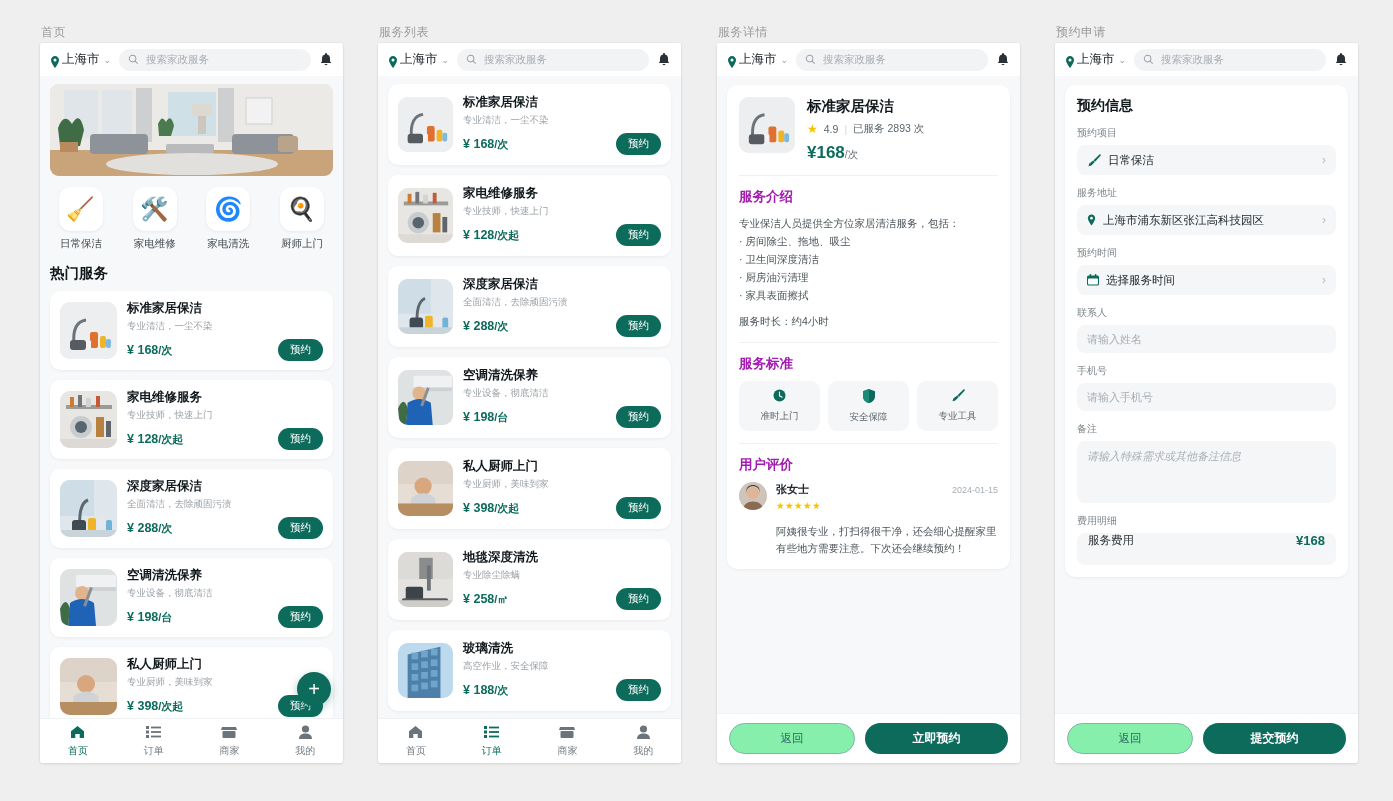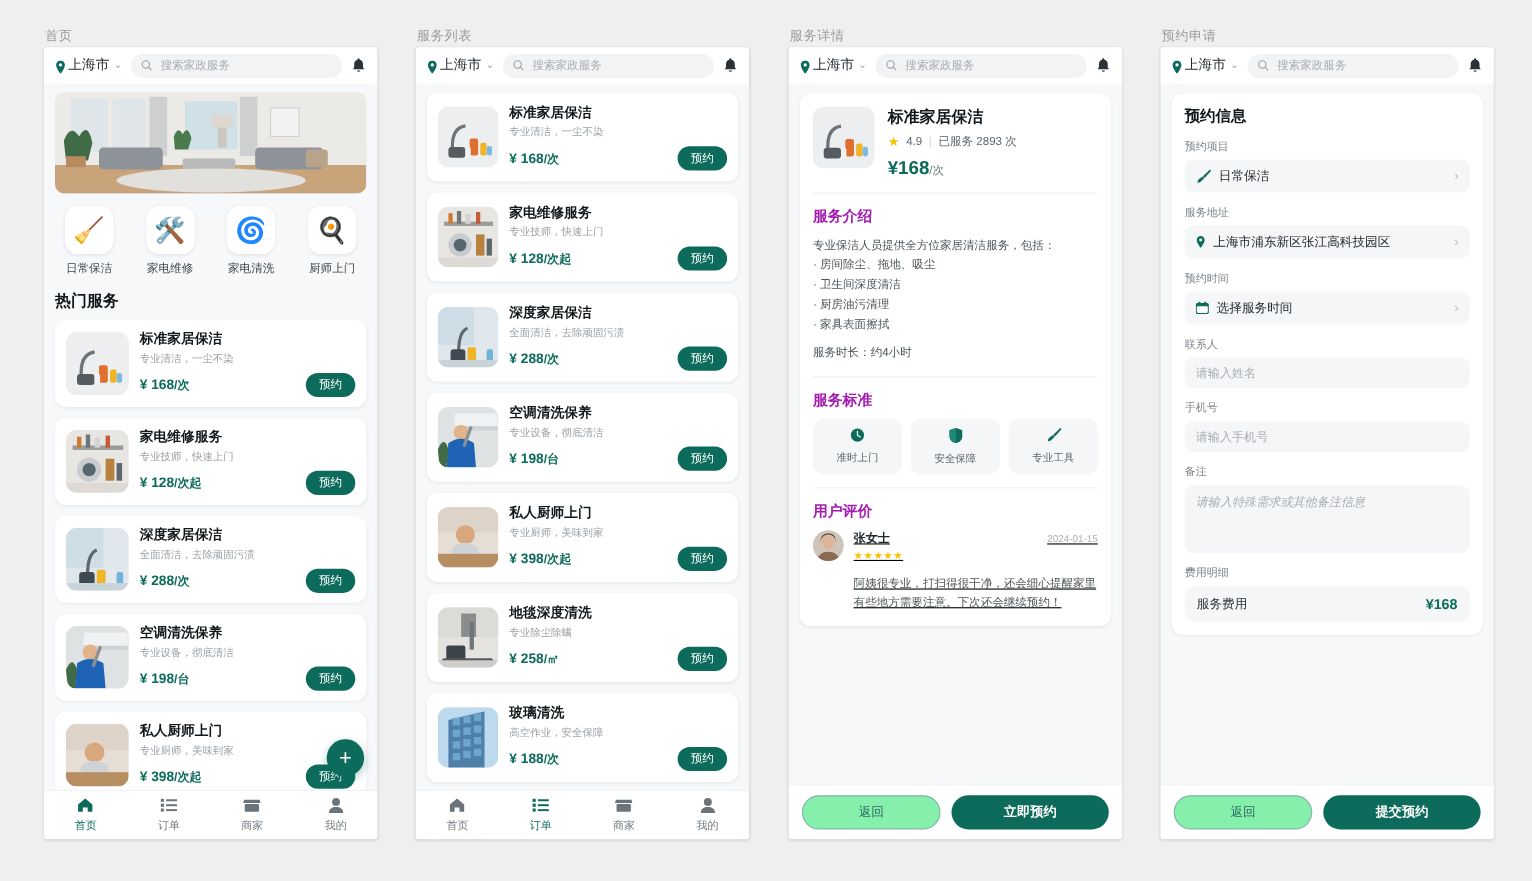--- a/index.html
+++ b/index.html
@@ -137,21 +137,21 @@
   .std {
     flex: 1 1 0; background: #f4f6f7; border-radius: 9px;
     padding: 8px 2px 7px 2px; text-align: center;
   }
   .std .si { font-size: 13px; color: #0d6b5c; line-height: 1; }
   .std .sl { font-size: 9.5px; color: #5c666c; margin-top: 6px; }
 
   .review { display: flex; gap: 9px; }
   .avatar { width: 28px; height: 28px; border-radius: 50%; overflow: hidden; flex: 0 0 auto; background: #d9d3cf; }
   .avatar svg { display: block; width: 100%; height: 100%; }
-  .rv-body { flex: 1 1 auto; min-width: 0; text-decoration: underline; }
+  .rv-body { flex: 1 1 auto; min-width: 0; }
   .rv-top { display: flex; align-items: baseline; justify-content: space-between; }
   .rv-name { font-size: 11px; font-weight: bold; color: #22292e; }
   .rv-date { font-size: 9px; color: #a8aeb3; }
   .rv-stars { color: #f7c200; font-size: 9.5px; letter-spacing: .5px; margin-top: 3px; }
   .rv-text { font-size: 10.5px; color: #4b5559; line-height: 1.62; margin-top: 12px; }
 
   .footer-bar {
     position: absolute; left: 0; right: 0; bottom: 0; height: 50px;
     background: #fff; display: flex; align-items: center; gap: 10px;
     padding: 0 12px; border-top: 1px solid #f0f1f2; z-index: 6;
@@ -183,21 +183,21 @@
     height: 28px; background: #f4f6f8; border-radius: 8px;
     display: flex; align-items: center; padding: 0 10px;
     font-size: 11px; color: #a9aeb3; cursor: text;
   }
   .ta {
     height: 62px; background: #f4f6f8; border-radius: 8px; padding: 8px 10px;
     font-size: 11px; color: #a9aeb3; cursor: text; font-style: italic;
   }
   .fee {
     height: 32px; background: #f4f6f8; border-radius: 8px;
-    display: flex; align-items: center; justify-content: space-between;
+    display: flex; justify-content: space-between;
     padding: 0 11px;
   }
   .fee .fn { font-size: 11.5px; color: #2b3237; }
   .fee .fv { font-size: 13px; font-weight: bold; color: #0d6b5c; }
 </style>
 </head>
 <body>
 
 <div class="stage">
 

